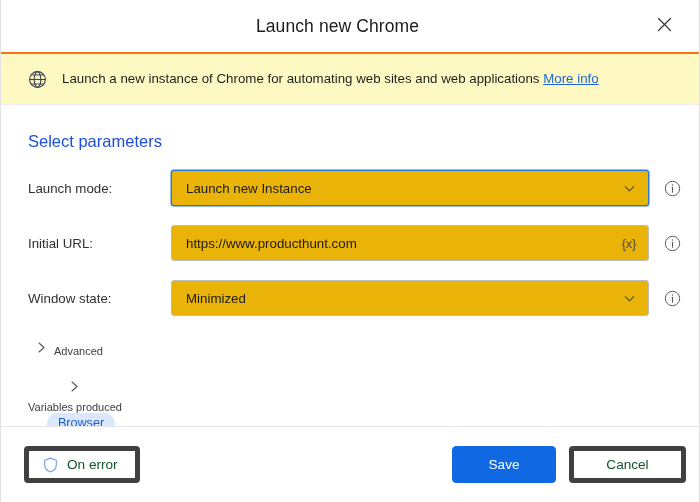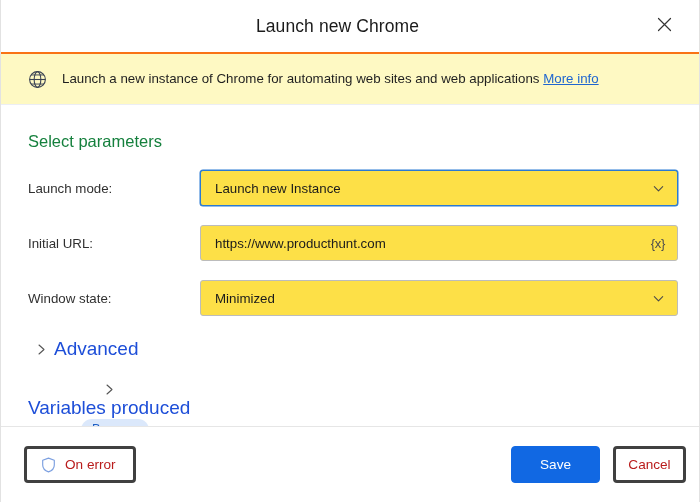--- a/index.html
+++ b/index.html
@@ -91,49 +91,48 @@
   
   .body-area {
     flex: 1 1 auto;
     padding: 0 27px;
     position: relative;
     overflow: hidden;
   }
   .section-title {
     font-size: 16.5px;
     font-weight: 400;
-    color: #15803d;
+    color: #1d4ed8;
     margin-top: 27px;
     margin-bottom: 0;
   }
 
   .field-row {
     display: flex;
     align-items: center;
     margin-top: 19px;
-    gap: 29px;
   }
   .field-label {
     width: 143px;
     flex: 0 0 143px;
     font-size: 13.3px;
     color: #303030;
   }
   .control-wrap {
     position: relative;
     width: 478px;
     flex: 0 0 478px;
   }
   .control {
     box-sizing: border-box;
     width: 478px;
     height: 36px;
     border: 1px solid #bcbcbc;
     border-radius: 3px;
-    background: #fde047;
+    background: #eab308;
     display: flex;
     align-items: center;
     padding: 0 12px 0 14px;
     font-size: 13.3px;
     color: #1b1b1b;
     cursor: pointer;
   }
   .control.focused {
     border: 1px solid #2a7ad4;
     box-shadow: 0 0 0 0.5px #2a7ad4;
@@ -188,22 +187,23 @@
     flex: 0 0 16px;
     height: 16px;
     display: flex;
     align-items: center;
     justify-content: center;
     color: #555555;
     margin-right: 5px;
     margin-left: 5px;
   }
   .collapse-label {
-    font-size: 19px;
-    color: #1d4ed8;
+    font-size: 11px;
+    color: #404040;
+    margin-top: 7px;
   }
   .pill {
     margin-left: 12px;
     background: #dbe8fb;
     color: #1f5fc4;
     font-size: 12.6px;
     border-radius: 11px;
     padding: 4px 11px 12px;
     line-height: 1;
     cursor: pointer;
@@ -221,47 +221,47 @@
   }
   .btn {
     box-sizing: border-box;
     height: 37px;
     border-radius: 4px;
     font-size: 13.6px;
     display: flex;
     align-items: center;
     justify-content: center;
     cursor: pointer;
-    border: 3px solid #404040;
-    background: #ffffff;
-    color: #b91c1c;
+    border: 5px solid #404040;
+    background: #ffffff;
+    color: #14532d;
     white-space: nowrap;
   }
   .btn-onerror {
     padding: 0 17px 0 14px;
     gap: 9px;
   }
   .shield-icon {
     width: 15px;
     height: 16px;
     color: #7b9fe0;
     display: flex;
     align-items: center;
     justify-content: center;
     flex: 0 0 auto;
   }
   .footer-spacer { flex: 1 1 auto; }
   .btn-save {
-    width: 89px;
+    width: 104px;
     background: #1168e3;
     border: 1px solid #1168e3;
     color: #ffffff;
     margin-right: 13px;
   }
-  .btn-cancel { width: 73px; }
+  .btn-cancel { width: 117px; }
 </style>
 </head>
 <body>
 
 <div class="dialog">
 
   <div class="titlebar">
     <div class="dialog-title">Launch new Chrome</div>
     <div class="close-btn">
       <span>

